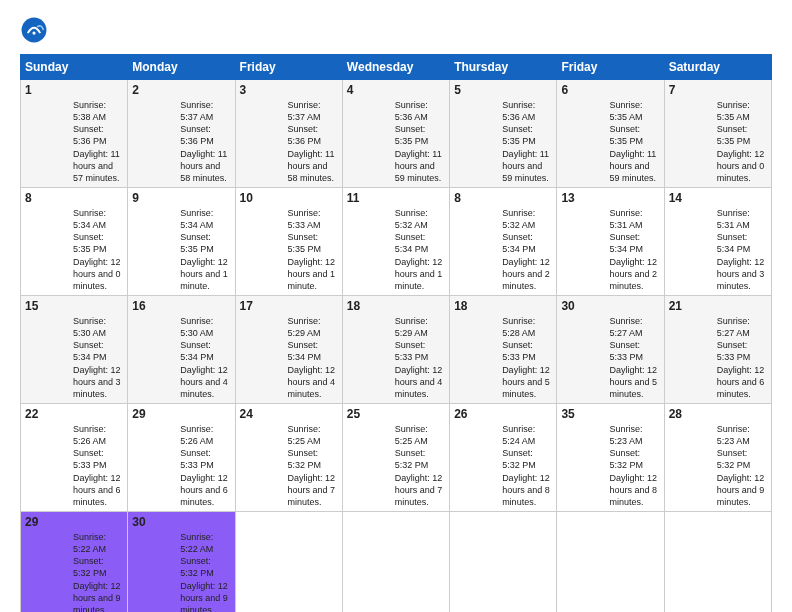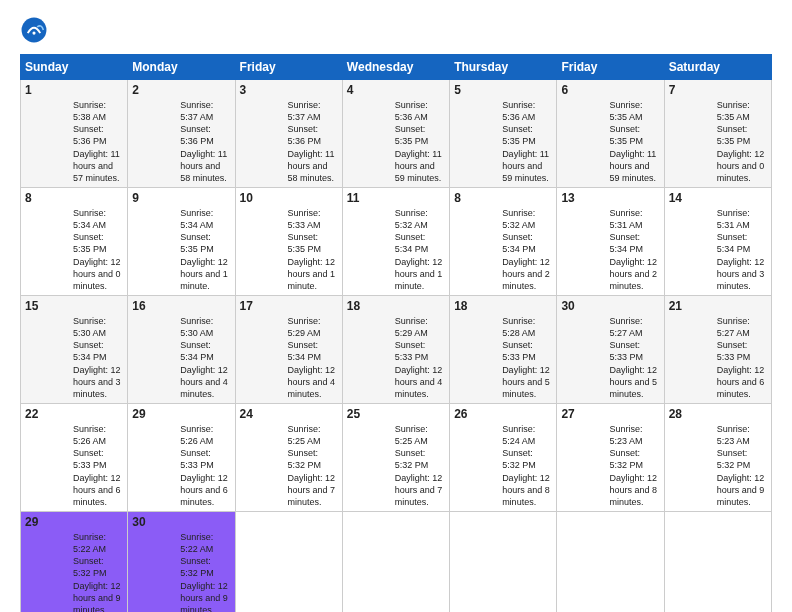--- a/index.html
+++ b/index.html
@@ -238,21 +238,21 @@
           </td>
           <td>
             <span class="day-num">25</span>
 <div class="cell-text">Sunrise: 5:25 AM<br>Sunset: 5:32 PM<br>Daylight: 12 hours and 7 minutes.</div>
           </td>
           <td>
             <span class="day-num">26</span>
 <div class="cell-text">Sunrise: 5:24 AM<br>Sunset: 5:32 PM<br>Daylight: 12 hours and 8 minutes.</div>
           </td>
           <td>
-            <span class="day-num">27</span>
+            <span class="day-num">35</span>
 <div class="cell-text">Sunrise: 5:23 AM<br>Sunset: 5:32 PM<br>Daylight: 12 hours and 8 minutes.</div>
           </td>
           <td>
             <span class="day-num">28</span>
 <div class="cell-text">Sunrise: 5:23 AM<br>Sunset: 5:32 PM<br>Daylight: 12 hours and 9 minutes.</div>
           </td>
         </tr>
         <tr>
           <td>
             <span class="day-num">29</span>

